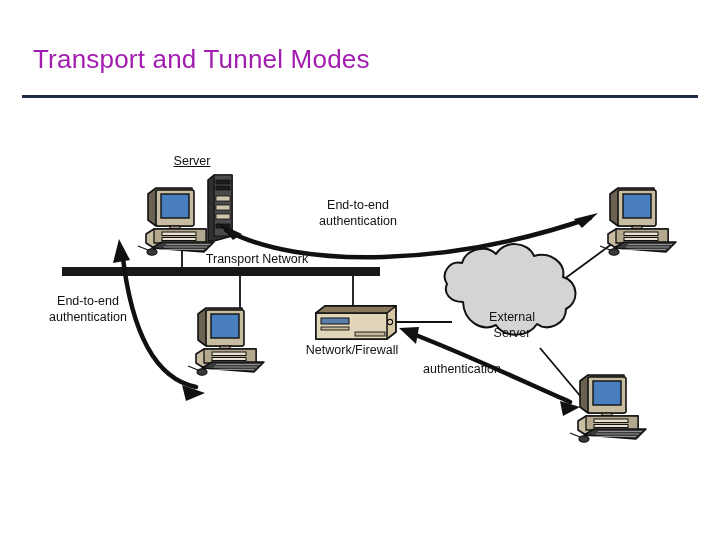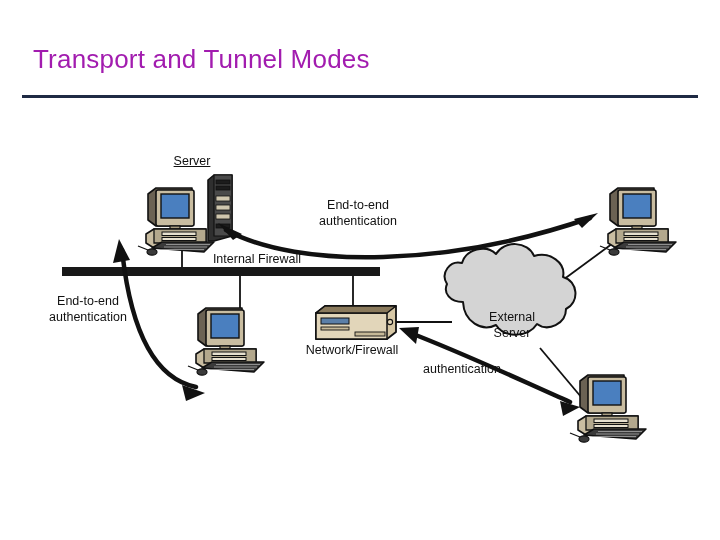--- a/index.html
+++ b/index.html
@@ -157,21 +157,21 @@
         <polygon points="205,283 182,275 186,291" fill="#111"></polygon>
 
         <path d="M408,222 C470,246 520,270 570,292" stroke="#111" stroke-width="4.5" fill="none" stroke-linecap="round"></path>
         <polygon points="399,218 416,234 419,217" fill="#111"></polygon>
         <polygon points="580,297 560,291 563,306" fill="#111"></polygon>
       </g>
     </svg>
 
     <div class="dlabel" style="left:192px; top:44px; transform:translateX(-50%);text-decoration:underline;">Server</div>
 
-    <div class="dlabel" style="left:257px; top:142px; transform:translateX(-50%);">Internal Firewall</div>
+    <div class="dlabel" style="left:257px; top:142px; transform:translateX(-50%);">Transport Network</div>
 
     <div class="dlabel" style="left:352px; top:233px; transform:translateX(-50%);">Network/Firewall</div>
 
     <div class="dlabel" style="left:512px; top:200px; transform:translateX(-50%);">
       <div>External</div>
       <div>Server</div>
     </div>
 
     <div class="dlabel" style="left:358px; top:88px; transform:translateX(-50%);">
       <div>End-to-end</div>

